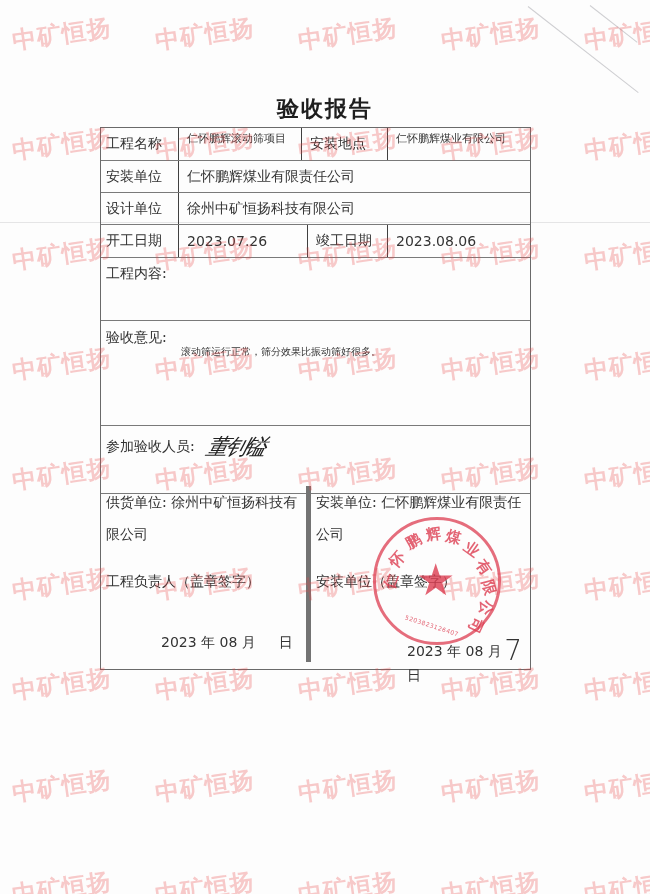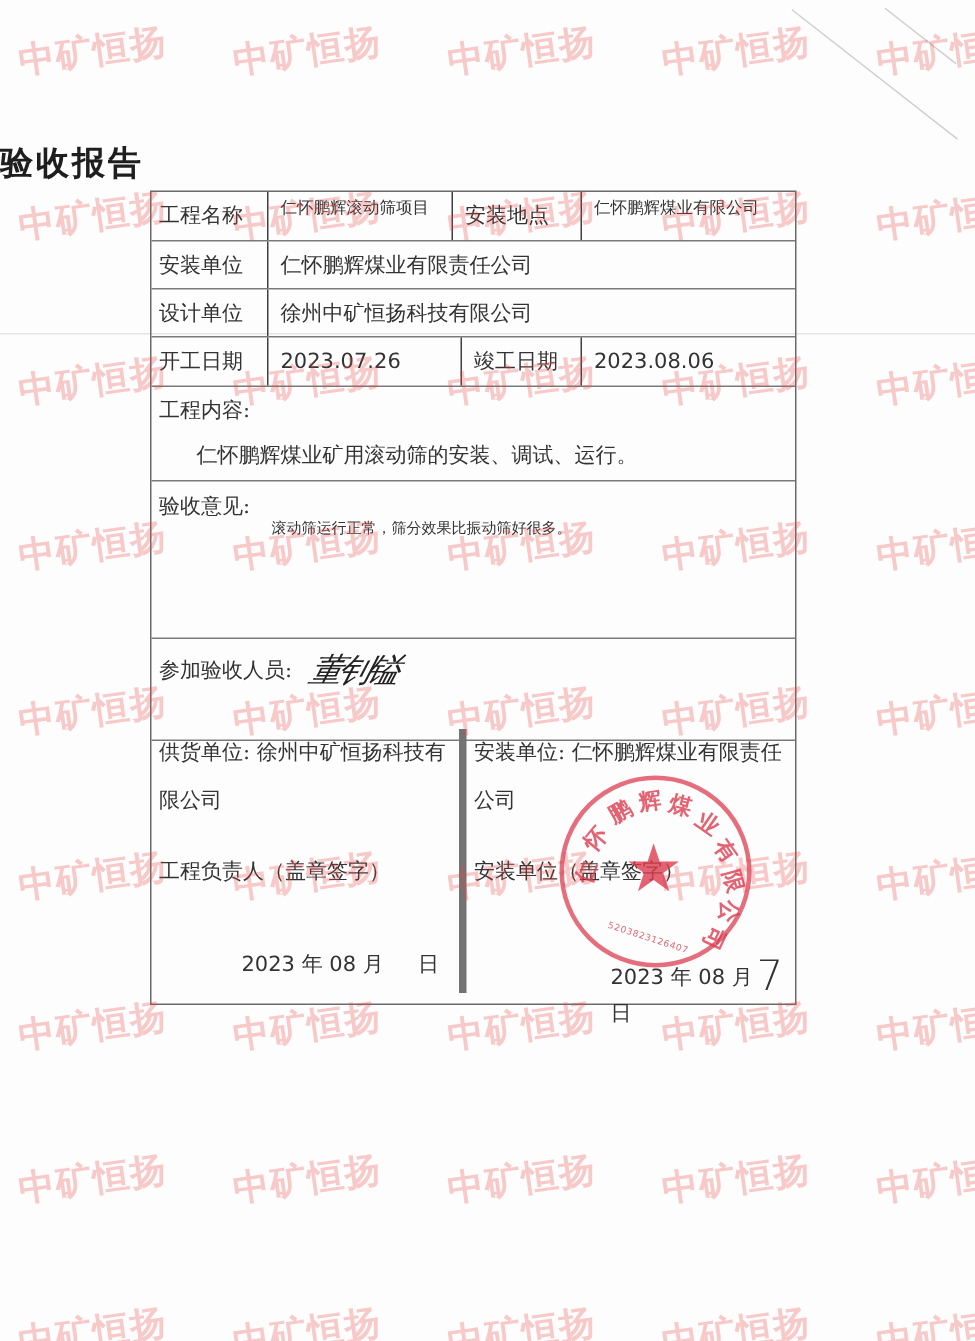--- a/index.html
+++ b/index.html
@@ -10,21 +10,21 @@
       color: #2b2b2b;
     }
     .watermarks { position: absolute; inset: 0; pointer-events: none; z-index: 3; }
     .wm {
       position: absolute; color: rgba(235, 70, 70, 0.28);
       font-family: "DejaVu Sans", sans-serif; font-size: 24px; font-weight: bold;
       transform: rotate(-8deg); white-space: nowrap; letter-spacing: 1px;
     }
     .crease { position: absolute; background: rgba(120,120,130,0.35); height: 1px; transform-origin: left center; z-index: 1; }
     .title {
-      position: absolute; left: 0; width: 650px; top: 94px; 
+      position: absolute; left: 0; width: 650px; top: 94px; text-align: center;
       font-family: "DejaVu Sans", sans-serif; font-weight: bold; font-size: 22px; color: #1e1e1e;
       letter-spacing: 2px; z-index: 2;
     }
     .form {
       position: absolute; left: 100px; top: 127px; width: 431px; height: 543px;
       border: 1px solid #6a6a6a; box-sizing: border-box; z-index: 2;
     }
     .row { position: absolute; left: 0; right: 0; border-bottom: 1px solid #7a7a7a; box-sizing: border-box; }
     .cell { position: absolute; top: 0; bottom: 0; box-sizing: border-box; display: flex; align-items: center; }
     .cell.bl { border-left: 1px solid #404040; }
@@ -82,21 +82,20 @@
 
   <div class="row" style="top:97px; height:33px;">
     <div class="cell lbl" style="left:0; width:77px;">开工日期</div>
     <div class="cell bl val num" style="left:77px; width:129px;">2023.07.26</div>
     <div class="cell bl lbl" style="left:206px; width:80px; padding-left:8px;">竣工日期</div>
     <div class="cell bl val num" style="left:286px; right:0;">2023.08.06</div>
   </div>
 
   <div class="row" style="top:130px; height:63px;">
     <div class="block-label" style="top:7px;">工程内容:</div>
-    <div class="block-text" style="left:30px; top:37px;">仁怀鹏辉煤业矿用滚动筛的安装、调试、运行。</div>
   </div>
 
   <div class="row" style="top:193px; height:105px;">
     <div class="block-label" style="top:8px;">验收意见:</div>
     <div class="small-text" style="left:80px; top:24px;">滚动筛运行正常，筛分效果比振动筛好很多。</div>
   </div>
 
   <div class="row" style="top:298px; height:68px;">
     <div class="block-label" style="top:12px;">参加验收人员:</div>
     <div class="sig" style="left:106px; top:6px;">董钊镒</div>

